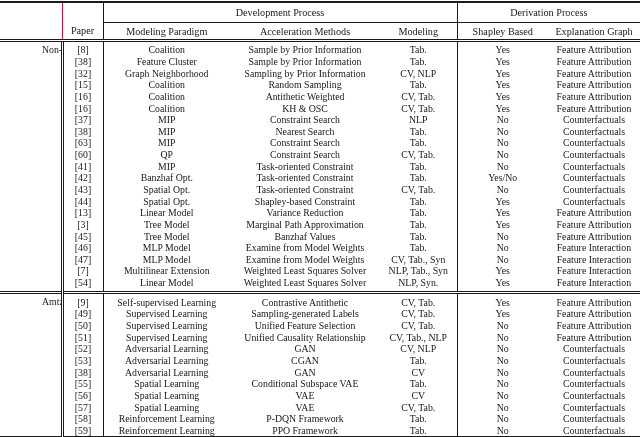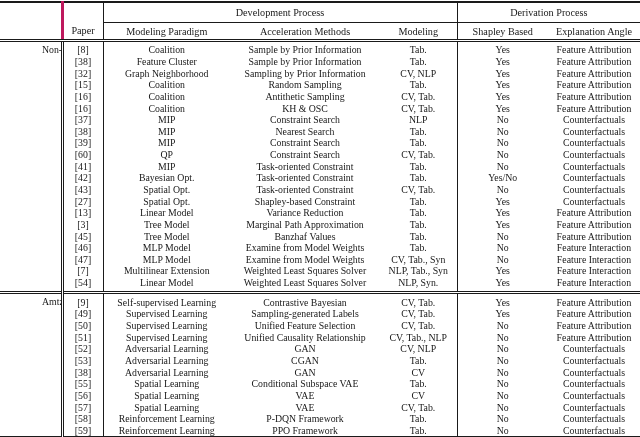--- a/index.html
+++ b/index.html
@@ -45,21 +45,21 @@
   thead th { font-size: 10.2px; }
   thead tr.h1 th { height: 19px; }
   thead tr.h2 th { height: 16px; border-bottom: 3px double #1a1a1a; }
 
   
   th.h-span { border-bottom: 1px solid #1a1a1a; }
 
   
   .vs  { border-left: 1px solid #1a1a1a; }   
   .vd  { border-left: 3px double #1a1a1a; }  
-  .vh  { border-left: 3px solid #be185d; }   
+  .vh  { border-left: 1px solid #be185d; }   
 
   tbody td {
     font-size: 9.8px;
     height: 11.65px;
     line-height: 11px;
   }
   tbody tr.first-row td { padding-top: 2px; }
   tbody tr.sec-end td   { padding-bottom: 3px; }
   tbody tr.sec-start td { border-top: 3px double #1a1a1a; padding-top: 2px; }
   td.group {
@@ -90,21 +90,21 @@
         <th class="vs h-span" colspan="3">Development Process</th>
         <th class="vs h-span" colspan="2">Derivation Process</th>
       </tr>
       <tr class="h2">
         <th></th>
         <th class="vh">Paper</th>
         <th class="vs">Modeling Paradigm</th>
         <th>Acceleration Methods</th>
         <th>Modeling</th>
         <th class="vs">Shapley Based</th>
-        <th>Explanation Angle</th>
+        <th>Explanation Graph</th>
       </tr>
     </thead>
     <tbody>
         <tr class="first-row">
           <td rowspan="21" class="group">Non-amtz.</td>
           <td class="vd">[8]</td>
           <td class="vs">Coalition</td>
           <td>Sample by Prior Information</td>
           <td>Tab.</td>
           <td class="vs">Yes</td>
@@ -130,21 +130,21 @@
           <td class="vd">[15]</td>
           <td class="vs">Coalition</td>
           <td>Random Sampling</td>
           <td>Tab.</td>
           <td class="vs">Yes</td>
           <td>Feature Attribution</td>
         </tr>
         <tr>
           <td class="vd">[16]</td>
           <td class="vs">Coalition</td>
-          <td>Antithetic Sampling</td>
+          <td>Antithetic Weighted</td>
           <td>CV, Tab.</td>
           <td class="vs">Yes</td>
           <td>Feature Attribution</td>
         </tr>
         <tr>
           <td class="vd">[16]</td>
           <td class="vs">Coalition</td>
           <td>KH &amp; OSC</td>
           <td>CV, Tab.</td>
           <td class="vs">Yes</td>
@@ -160,21 +160,21 @@
         </tr>
         <tr>
           <td class="vd">[38]</td>
           <td class="vs">MIP</td>
           <td>Nearest Search</td>
           <td>Tab.</td>
           <td class="vs">No</td>
           <td>Counterfactuals</td>
         </tr>
         <tr>
-          <td class="vd">[39]</td>
+          <td class="vd">[63]</td>
           <td class="vs">MIP</td>
           <td>Constraint Search</td>
           <td>Tab.</td>
           <td class="vs">No</td>
           <td>Counterfactuals</td>
         </tr>
         <tr>
           <td class="vd">[60]</td>
           <td class="vs">QP</td>
           <td>Constraint Search</td>
@@ -185,36 +185,36 @@
         <tr>
           <td class="vd">[41]</td>
           <td class="vs">MIP</td>
           <td>Task-oriented Constraint</td>
           <td>Tab.</td>
           <td class="vs">No</td>
           <td>Counterfactuals</td>
         </tr>
         <tr>
           <td class="vd">[42]</td>
-          <td class="vs">Bayesian Opt.</td>
+          <td class="vs">Banzhaf Opt.</td>
           <td>Task-oriented Constraint</td>
           <td>Tab.</td>
           <td class="vs">Yes/No</td>
           <td>Counterfactuals</td>
         </tr>
         <tr>
           <td class="vd">[43]</td>
           <td class="vs">Spatial Opt.</td>
           <td>Task-oriented Constraint</td>
           <td>CV, Tab.</td>
           <td class="vs">No</td>
           <td>Counterfactuals</td>
         </tr>
         <tr>
-          <td class="vd">[27]</td>
+          <td class="vd">[44]</td>
           <td class="vs">Spatial Opt.</td>
           <td>Shapley-based Constraint</td>
           <td>Tab.</td>
           <td class="vs">Yes</td>
           <td>Counterfactuals</td>
         </tr>
         <tr>
           <td class="vd">[13]</td>
           <td class="vs">Linear Model</td>
           <td>Variance Reduction</td>
@@ -267,21 +267,21 @@
           <td class="vs">Linear Model</td>
           <td>Weighted Least Squares Solver</td>
           <td>NLP, Syn.</td>
           <td class="vs">Yes</td>
           <td>Feature Interaction</td>
         </tr>
         <tr class="sec-start">
           <td rowspan="12" class="group">Amtz.</td>
           <td class="vd">[9]</td>
           <td class="vs">Self-supervised Learning</td>
-          <td>Contrastive Bayesian</td>
+          <td>Contrastive Antithetic</td>
           <td>CV, Tab.</td>
           <td class="vs">Yes</td>
           <td>Feature Attribution</td>
         </tr>
         <tr>
           <td class="vd">[49]</td>
           <td class="vs">Supervised Learning</td>
           <td>Sampling-generated Labels</td>
           <td>CV, Tab.</td>
           <td class="vs">Yes</td>

